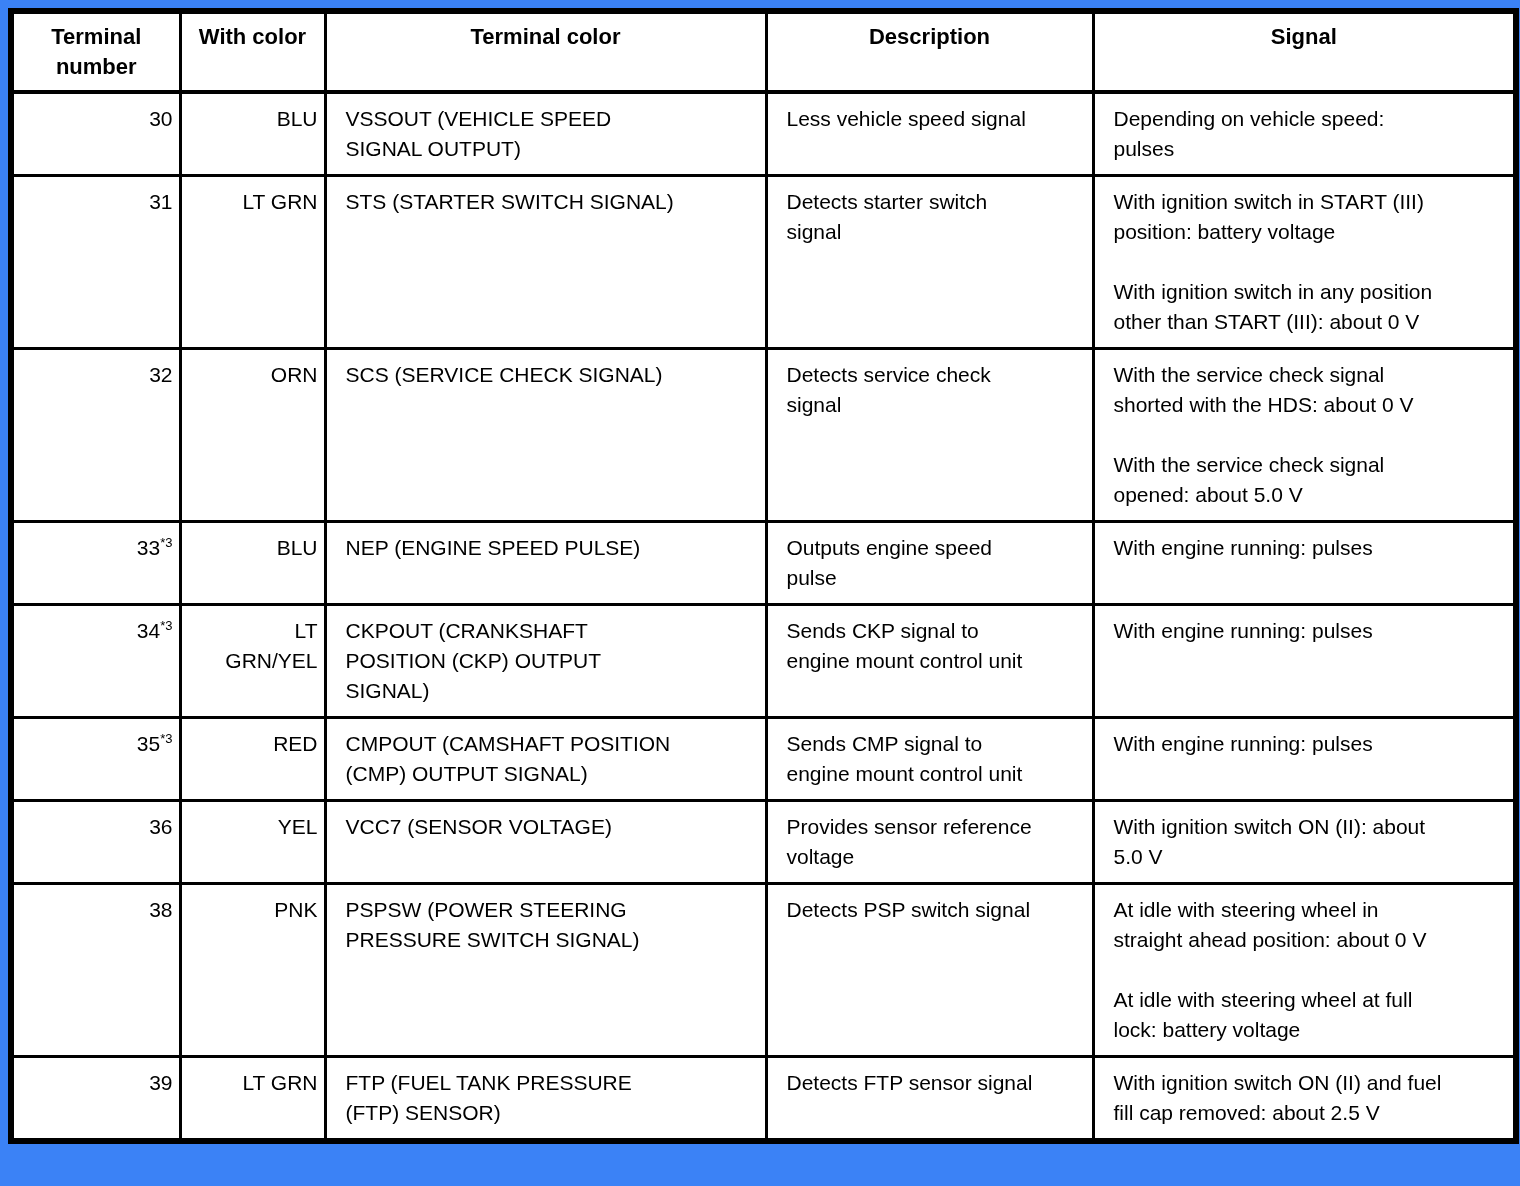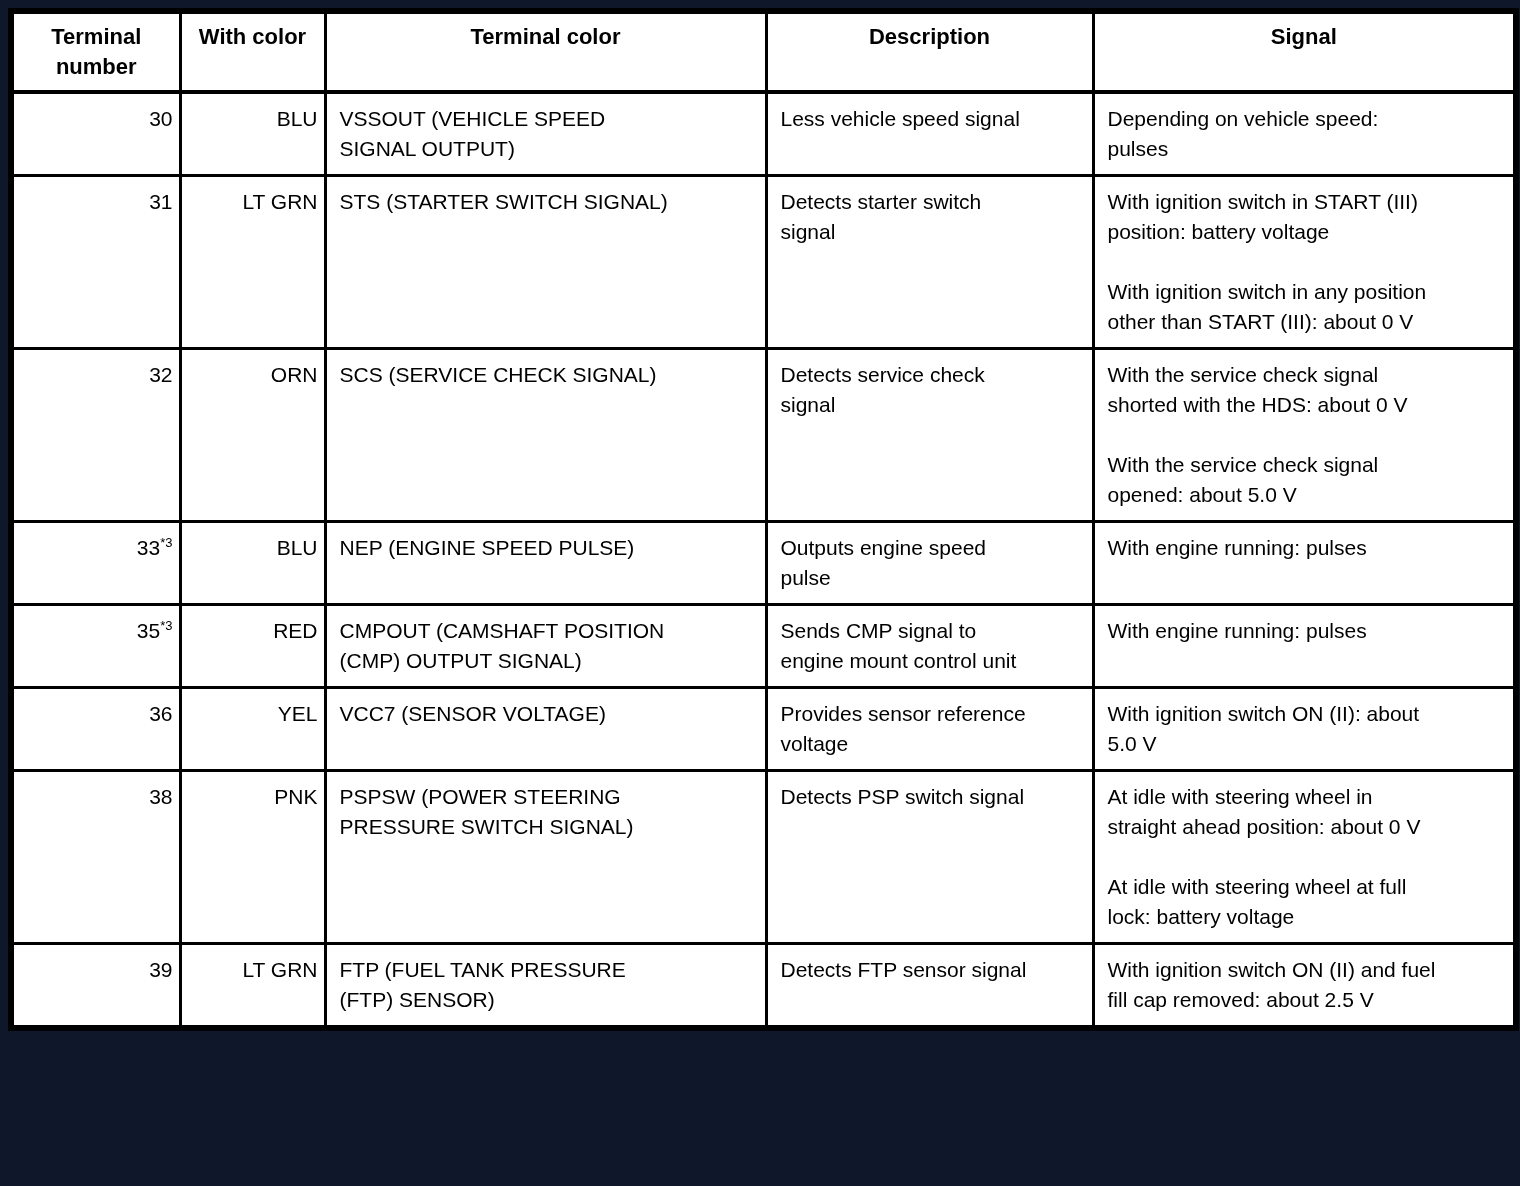--- a/index.html
+++ b/index.html
@@ -1,20 +1,20 @@
 <!DOCTYPE html>
 <html><head>
 <meta charset="utf-8">
 <style>
   html, body { margin: 0; padding: 0; background: #ffffff; }
   .page {
     position: relative;
     width: 1520px;
     height: 1186px;
-    background: #0f172a;
+    background: #3b82f6;
     color: #000000;
     font-family: "Liberation Sans", sans-serif;
     overflow: hidden;
   }
   table.terminal-table {
     position: absolute;
     left: 8px;
     top: 8px;
     width: 1505px;
     table-layout: fixed;
@@ -45,21 +45,21 @@
     font-size: 21px;
     line-height: 30px;
     white-space: pre-line;
   }
   td.c-num, td.c-wire {
     text-align: right;
     padding: 10px 6px;
   }
   td.c-name, td.c-desc, td.c-signal {
     text-align: left;
-    padding: 10px 10px 10px 13px;
+    padding: 10px 10px 10px 19px;
   }
   sup.note {
     font-size: 13px;
     line-height: 0;
     vertical-align: super;
     letter-spacing: 0;
   }
 </style>
 </head>
 <body>
@@ -118,20 +118,31 @@
         </tr>
         <tr>
           <td class="c-num"><span>33</span><sup class="note">*3</sup></td>
           <td class="c-wire">BLU</td>
           <td class="c-name">NEP (ENGINE SPEED PULSE)</td>
           <td class="c-desc">Outputs engine speed
 pulse</td>
           <td class="c-signal">With engine running: pulses</td>
         </tr>
         <tr>
+          <td class="c-num"><span>34</span><sup class="note">*3</sup></td>
+          <td class="c-wire">LT
+GRN/YEL</td>
+          <td class="c-name">CKPOUT (CRANKSHAFT
+POSITION (CKP) OUTPUT
+SIGNAL)</td>
+          <td class="c-desc">Sends CKP signal to
+engine mount control unit</td>
+          <td class="c-signal">With engine running: pulses</td>
+        </tr>
+        <tr>
           <td class="c-num"><span>35</span><sup class="note">*3</sup></td>
           <td class="c-wire">RED</td>
           <td class="c-name">CMPOUT (CAMSHAFT POSITION
 (CMP) OUTPUT SIGNAL)</td>
           <td class="c-desc">Sends CMP signal to
 engine mount control unit</td>
           <td class="c-signal">With engine running: pulses</td>
         </tr>
         <tr>
           <td class="c-num"><span>36</span></td>

